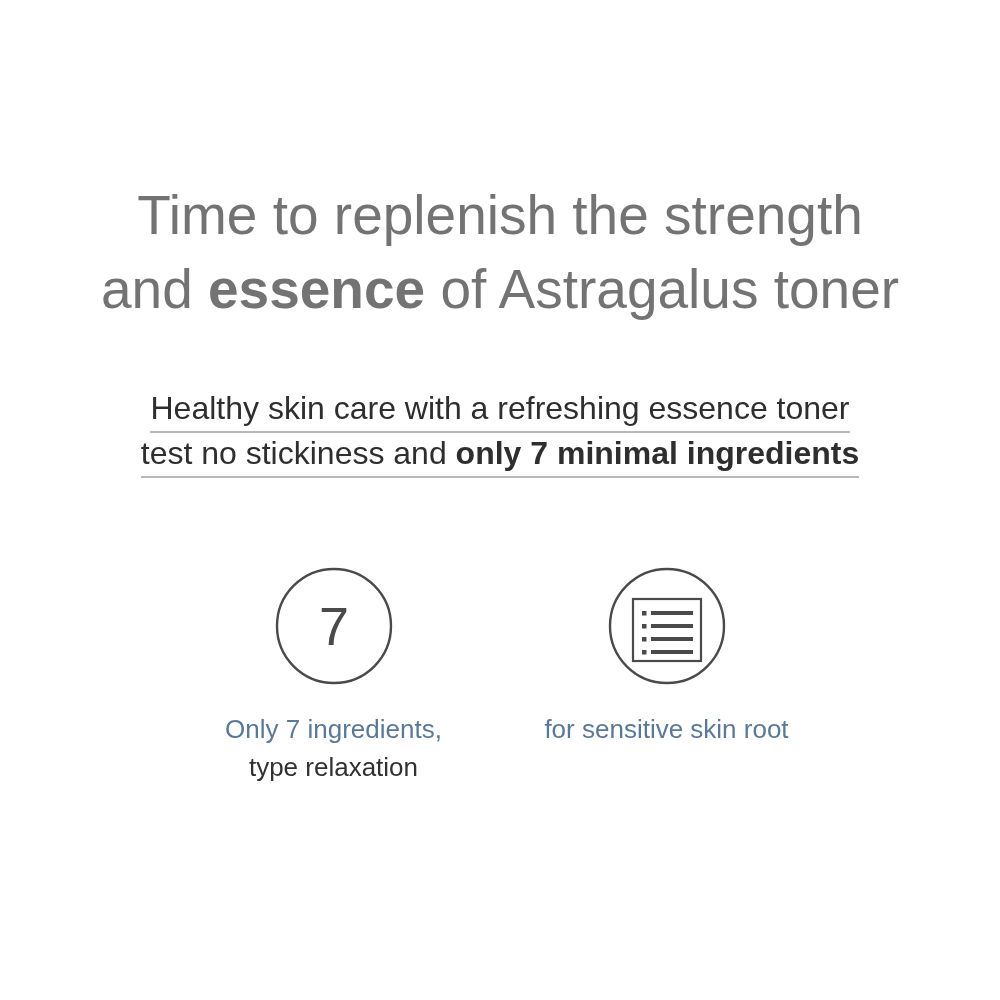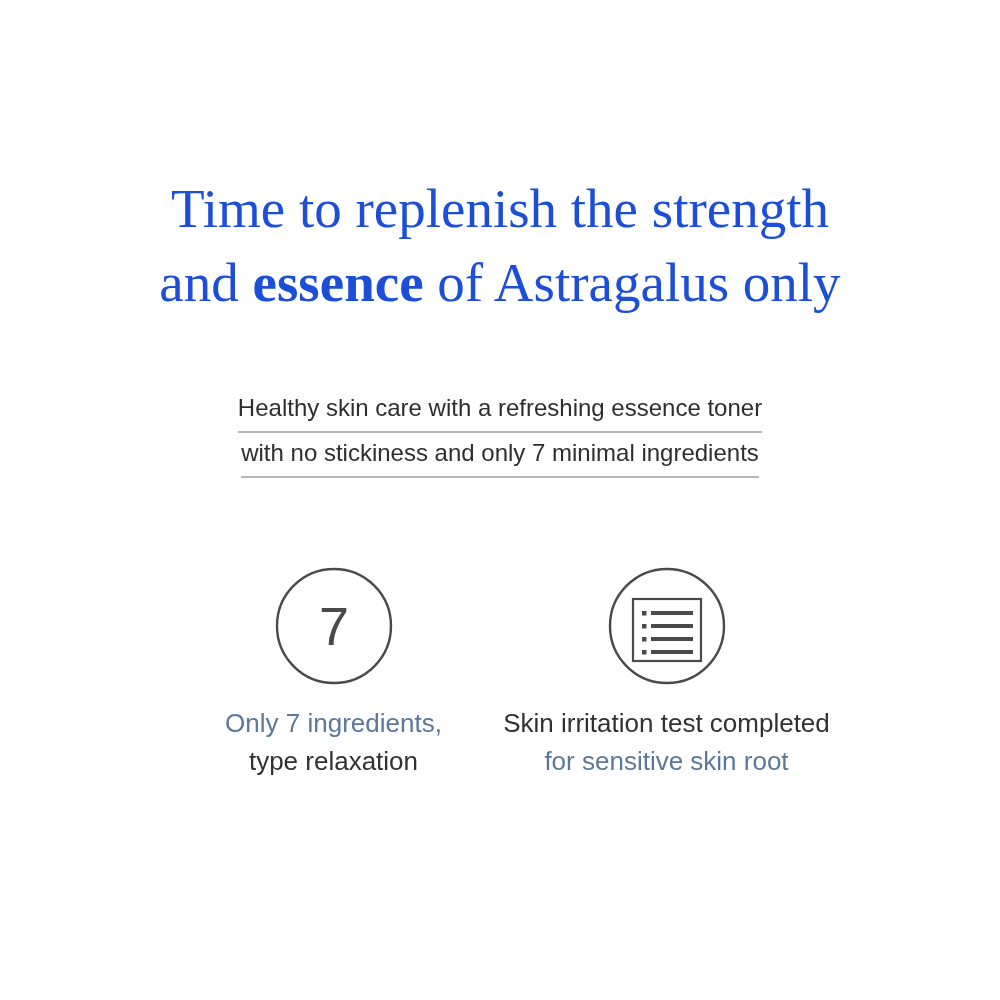--- a/index.html
+++ b/index.html
@@ -18,61 +18,61 @@
     position: relative;
     width: 1000px;
     height: 1000px;
     background: #ffffff;
     box-sizing: border-box;
   }
 
   
   .heading {
     position: absolute;
-    top: 172px;
+    top: 178px;
     left: 0;
     width: 1000px;
     text-align: center;
-    font-family: Liberation Serif, serif;
-    color: #1d4ed8;
+    font-family: Liberation Sans, sans-serif;
+    color: #737373;
     font-size: 55px;
     line-height: 74px;
     letter-spacing: 0px;
     white-space: nowrap;
   }
   .heading-line {
     display: block;
   }
   .heading-strong {
     font-weight: bold;
   }
 
   
   .subtitle {
     position: absolute;
     top: 388px;
     left: 0;
     width: 1000px;
     text-align: center;
     color: #2e2e2e;
-    font-size: 24px;
+    font-size: 32px;
     line-height: 40px;
   }
   .subtitle-line {
     display: block;
     position: relative;
     white-space: nowrap;
   }
   .subtitle-line .underline-text {
     display: inline-block;
     border-bottom: 2px solid #b9b9b9;
     padding-bottom: 3px;
   }
   .subtitle-strong {
-    font-weight: normal;
+    font-weight: bold;
   }
 
   
   .features {
     position: absolute;
     top: 566px;
     left: 0;
     width: 1000px;
     display: flex;
     flex-direction: row;
@@ -91,43 +91,43 @@
     height: 120px;
     display: block;
   }
   .icon-wrap svg {
     display: block;
     width: 120px;
     height: 120px;
   }
 
   .caption {
-    margin-top: 18px;
+    margin-top: 24px;
     text-align: center;
     font-size: 26px;
     line-height: 38px;
     white-space: nowrap;
   }
   .cap-line { display: block; }
   .cap-dark { color: #313131; }
   .cap-blue { color: #5b7898; }
 </style>
 </head>
 <body>
 
 <div class="page">
 
   <div class="heading">
     <span class="heading-line">Time to replenish the strength</span>
-    <span class="heading-line"><span>and </span><span class="heading-strong">essence</span><span> of Astragalus only</span></span>
+    <span class="heading-line"><span>and </span><span class="heading-strong">essence</span><span> of Astragalus toner</span></span>
   </div>
 
   <div class="subtitle">
     <span class="subtitle-line"><span class="underline-text">Healthy skin care with a refreshing essence toner</span></span>
-    <span class="subtitle-line"><span class="underline-text"><span>with no stickiness and </span><span class="subtitle-strong">only 7 minimal ingredients</span></span></span>
+    <span class="subtitle-line"><span class="underline-text"><span>test no stickiness and </span><span class="subtitle-strong">only 7 minimal ingredients</span></span></span>
   </div>
 
   <div class="features">
 
     <div class="feature">
       <span class="icon-wrap">
         <svg viewBox="0 0 120 120" xmlns="http://www.w3.org/2000/svg">
           <circle cx="60" cy="60" r="57" fill="none" stroke="#4a4a4a" stroke-width="2.4"></circle>
           <text x="60" y="60" font-family="Liberation Sans, sans-serif" font-size="54" fill="#4a4a4a" text-anchor="middle" dominant-baseline="central">7</text>
         </svg>
@@ -149,20 +149,19 @@
             <rect x="35" y="58" width="4.5" height="4.5"></rect>
             <rect x="44" y="58" width="42" height="4"></rect>
             <rect x="35" y="71" width="4.5" height="4.5"></rect>
             <rect x="44" y="71" width="42" height="4"></rect>
             <rect x="35" y="84" width="4.5" height="4.5"></rect>
             <rect x="44" y="84" width="42" height="4"></rect>
           </g>
         </svg>
       </span>
       <span class="caption">
-        <span class="cap-line cap-dark">Skin irritation test completed</span>
         <span class="cap-line cap-blue">for sensitive skin root</span>
       </span>
     </div>
 
 
   </div>
 </div>
 
 </body></html>

